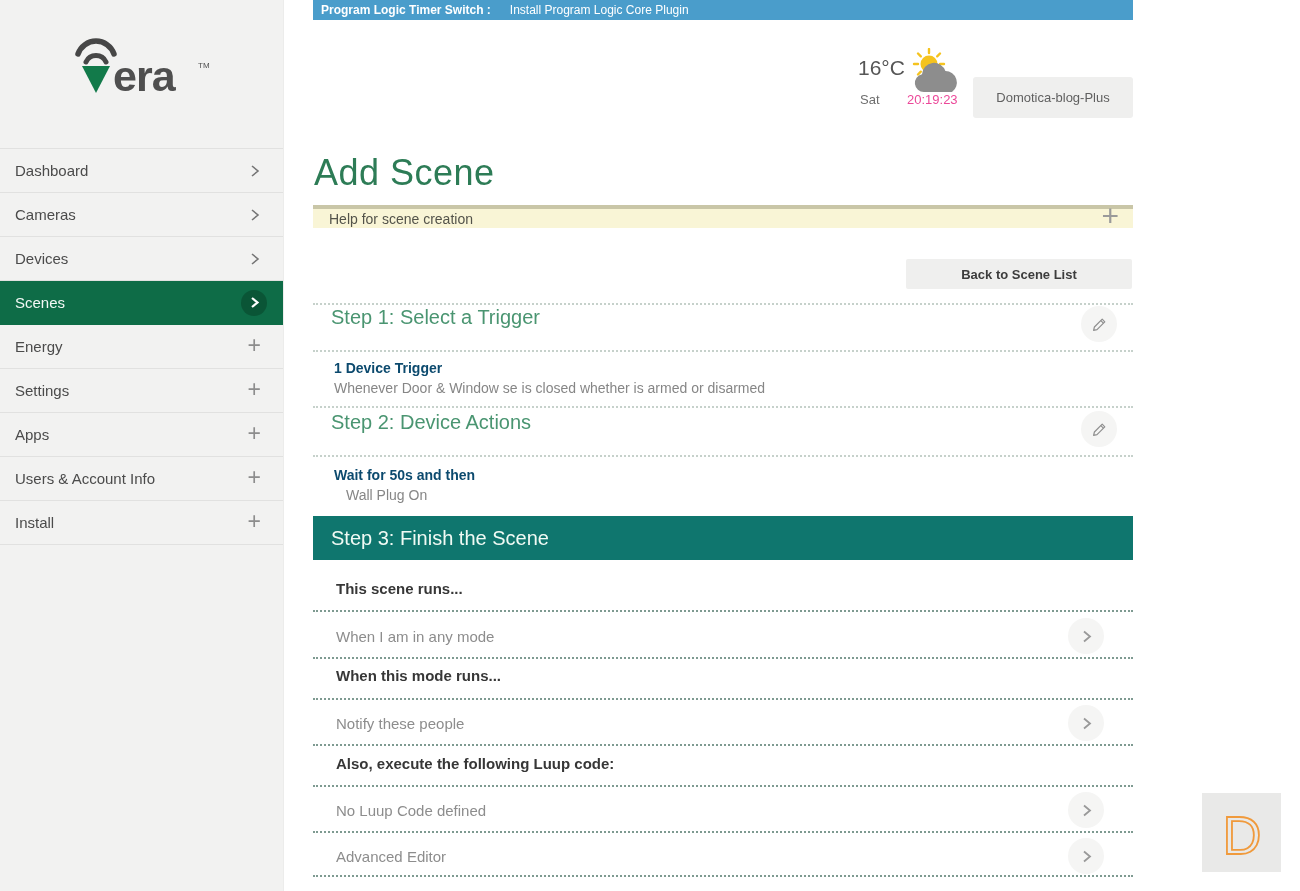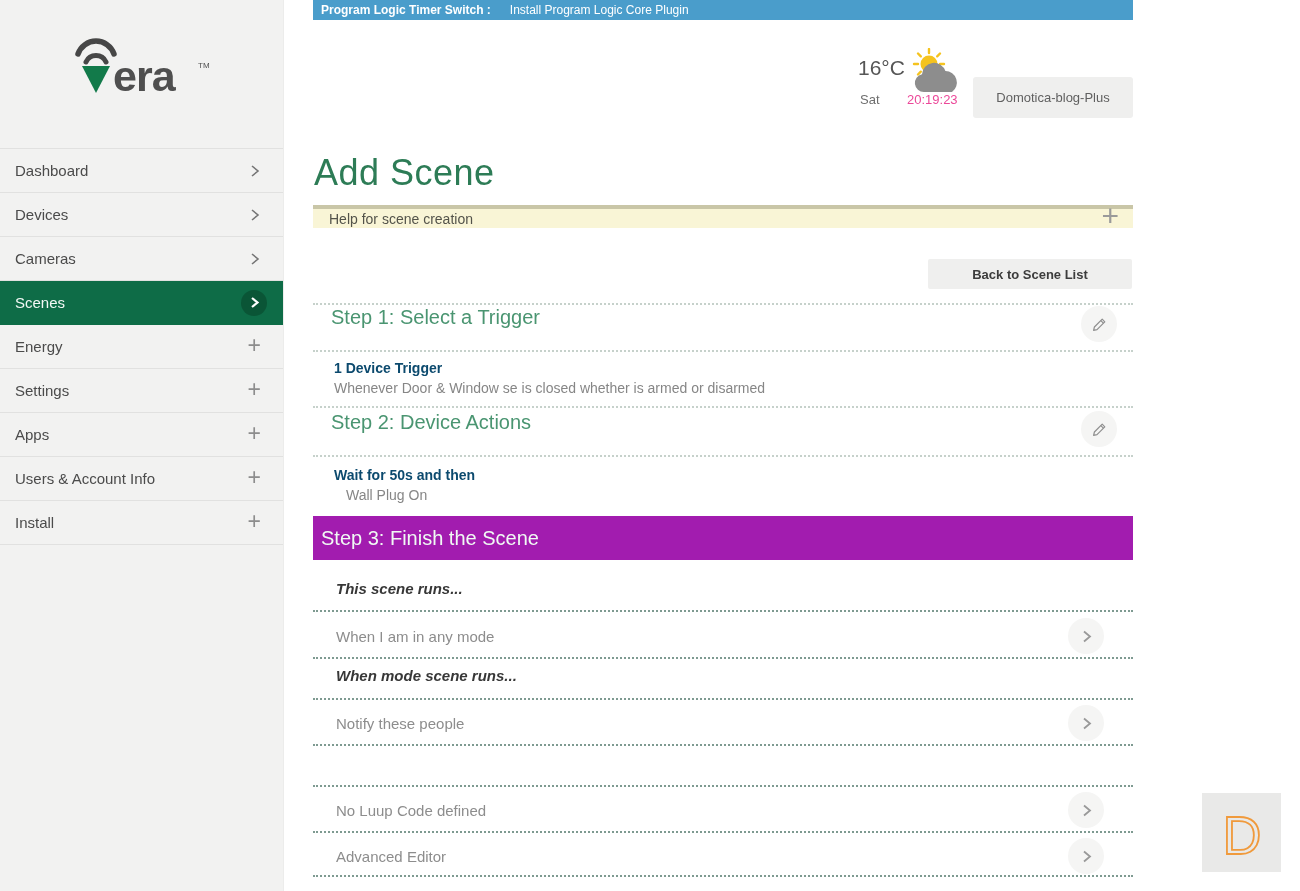--- a/index.html
+++ b/index.html
@@ -30,36 +30,36 @@
   .day{position:absolute;left:27px;top:44px;font-size:13px;color:#6e6e6e;}
   .time{position:absolute;left:74px;top:44px;font-size:13px;color:#ec4899;}
   .controller-btn{position:absolute;left:140px;top:29px;width:160px;height:41px;background:#efefee;border-radius:3px;
     font-size:13px;color:#606060;display:flex;align-items:center;justify-content:center;cursor:pointer;}
   
   .page-title{position:absolute;top:152px;left:1px;font-size:36px;font-weight:400;color:#2d7c56;letter-spacing:.5px;}
   .help-bar{position:absolute;top:205px;left:0;right:0;height:23px;background:#f9f5d6;border-top:4px solid #c9c6a7;
     display:flex;align-items:center;justify-content:space-between;padding:0 14px 0 16px;box-sizing:border-box;cursor:pointer;}
   .help-text{font-size:14px;color:#53534a;}
   .help-plus{font-size:30px;font-weight:200;color:#9a9a9a;line-height:1;margin-top:-5px;}
-  .back-btn{position:absolute;top:259px;right:1px;width:204px;height:30px;background:#efefee;border-radius:2px;
+  .back-btn{position:absolute;top:259px;right:1px;width:226px;height:30px;background:#efefee;border-radius:2px;
     font-size:13px;font-weight:700;color:#3c3c3c;display:flex;align-items:center;justify-content:center;cursor:pointer;}
   
   .sep{position:absolute;left:0;right:0;border-top:2px dotted #c6d1cb;height:0;}
   .sep.dark{border-top:2px dotted #7e9a91;}
   
   .section-head{position:absolute;left:0;right:0;height:44px;display:flex;align-items:flex-start;justify-content:space-between;
     padding:0 16px 0 18px;box-sizing:border-box;}
   .section-title{font-size:20px;font-weight:400;color:#4a9571;}
   .icon-circle{width:36px;height:36px;border-radius:50%;background:#f5f5f4;display:flex;align-items:center;justify-content:center;cursor:pointer;flex:0 0 auto;}
   .text-bold{position:absolute;left:21px;font-size:14px;font-weight:700;color:#0c4a6e;}
   .text-gray{position:absolute;left:21px;font-size:14px;color:#868686;}
-  .step3-banner{position:absolute;top:516px;left:0;right:0;height:44px;background:#a21caf;color:#f0faf4;
-    font-size:20px;display:flex;align-items:center;padding-left:8px;box-sizing:border-box;}
-  
-  .finish-label{position:absolute;left:23px;font-size:15px;font-weight:700;color:#373737;font-style:italic;}
+  .step3-banner{position:absolute;top:516px;left:0;right:0;height:44px;background:#0f766e;color:#f0faf4;
+    font-size:20px;display:flex;align-items:center;padding-left:18px;box-sizing:border-box;}
+  
+  .finish-label{position:absolute;left:23px;font-size:15px;font-weight:700;color:#373737;}
   .option-row{position:absolute;left:0;right:0;height:46px;display:flex;align-items:center;justify-content:space-between;
     padding:0 29px 0 23px;box-sizing:border-box;cursor:pointer;}
   .option-text{font-size:15px;color:#8d8d8d;}
   
   .d-box{position:absolute;right:19px;bottom:19px;width:79px;height:79px;background:#e9e9e8;
     display:flex;align-items:center;justify-content:center;cursor:pointer;}
 </style>
 </head>
 <body>
 
@@ -74,27 +74,27 @@
     </svg>
   </div>
   <div class="menu">
     <div class="menu-item">
       <span>Dashboard</span>
       <svg width="12" height="14" viewBox="0 0 12 14">
           <polyline points="3,2 9,7 3,12" fill="none" stroke="#757575" stroke-width="1.6"></polyline>
         </svg>
     </div>
     <div class="menu-item">
-      <span>Devices</span>
+      <span>Cameras</span>
       <svg width="12" height="14" viewBox="0 0 12 14">
           <polyline points="3,2 9,7 3,12" fill="none" stroke="#757575" stroke-width="1.6"></polyline>
         </svg>
     </div>
     <div class="menu-item">
-      <span>Cameras</span>
+      <span>Devices</span>
       <svg width="12" height="14" viewBox="0 0 12 14">
           <polyline points="3,2 9,7 3,12" fill="none" stroke="#757575" stroke-width="1.6"></polyline>
         </svg>
     </div>
     <div class="menu-item active">
       <span>Scenes</span>
       <span class="scenes-circle">
         <svg width="11" height="13" viewBox="0 0 11 13">
             <polyline points="3,2 8.5,6.5 3,11" fill="none" stroke="#ffffff" stroke-width="2.2"></polyline>
           </svg>
@@ -203,35 +203,36 @@
     <span class="option-text">When I am in any mode</span>
     <span class="icon-circle">
       <svg width="15" height="15" viewBox="0 0 15 15">
           <polyline points="5,2.5 11,7.5 5,12.5" fill="none" stroke="#999999" stroke-width="1.8"></polyline>
         </svg>
     </span>
   </div>
 
   <div class="sep dark" style="top:657px"></div>
 
-  <div class="finish-label" style="top:667px">When mode scene runs...</div>
+  <div class="finish-label" style="top:667px">When this mode runs...</div>
 
   <div class="sep dark" style="top:698px"></div>
 
   <div class="option-row" style="top:700px">
     <span class="option-text">Notify these people</span>
     <span class="icon-circle">
       <svg width="15" height="15" viewBox="0 0 15 15">
           <polyline points="5,2.5 11,7.5 5,12.5" fill="none" stroke="#999999" stroke-width="1.8"></polyline>
         </svg>
     </span>
   </div>
 
   <div class="sep dark" style="top:744px"></div>
 
+  <div class="finish-label" style="top:755px">Also, execute the following Luup code:</div>
 
   <div class="sep dark" style="top:785px"></div>
 
   <div class="option-row" style="top:787px">
     <span class="option-text">No Luup Code defined</span>
     <span class="icon-circle">
       <svg width="15" height="15" viewBox="0 0 15 15">
           <polyline points="5,2.5 11,7.5 5,12.5" fill="none" stroke="#999999" stroke-width="1.8"></polyline>
         </svg>
     </span>

